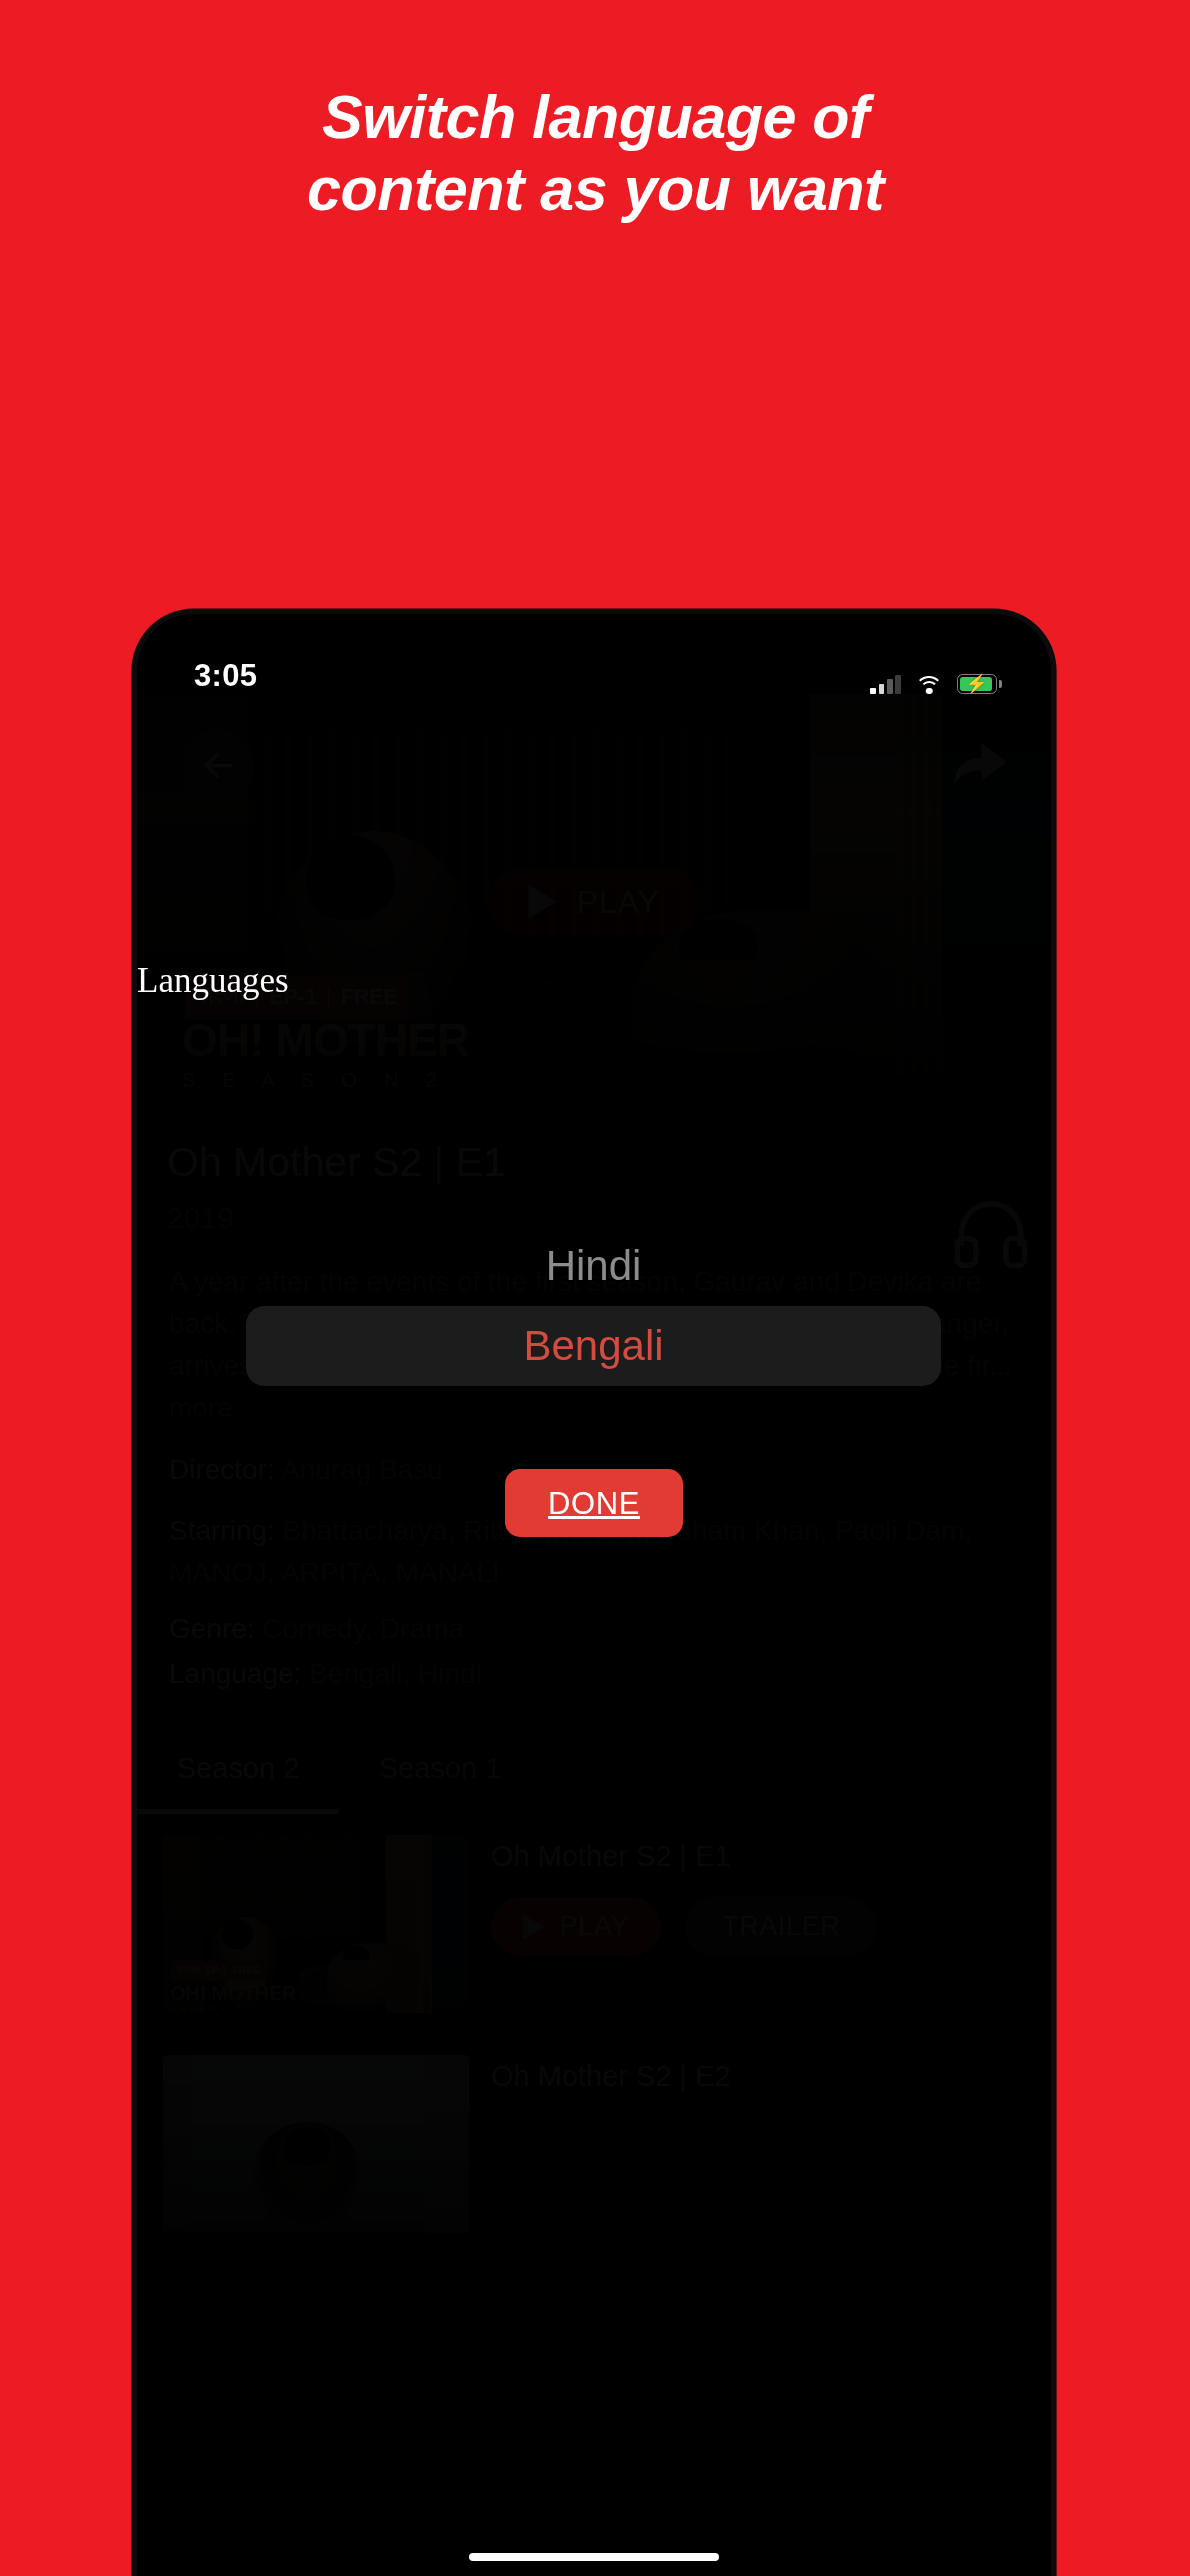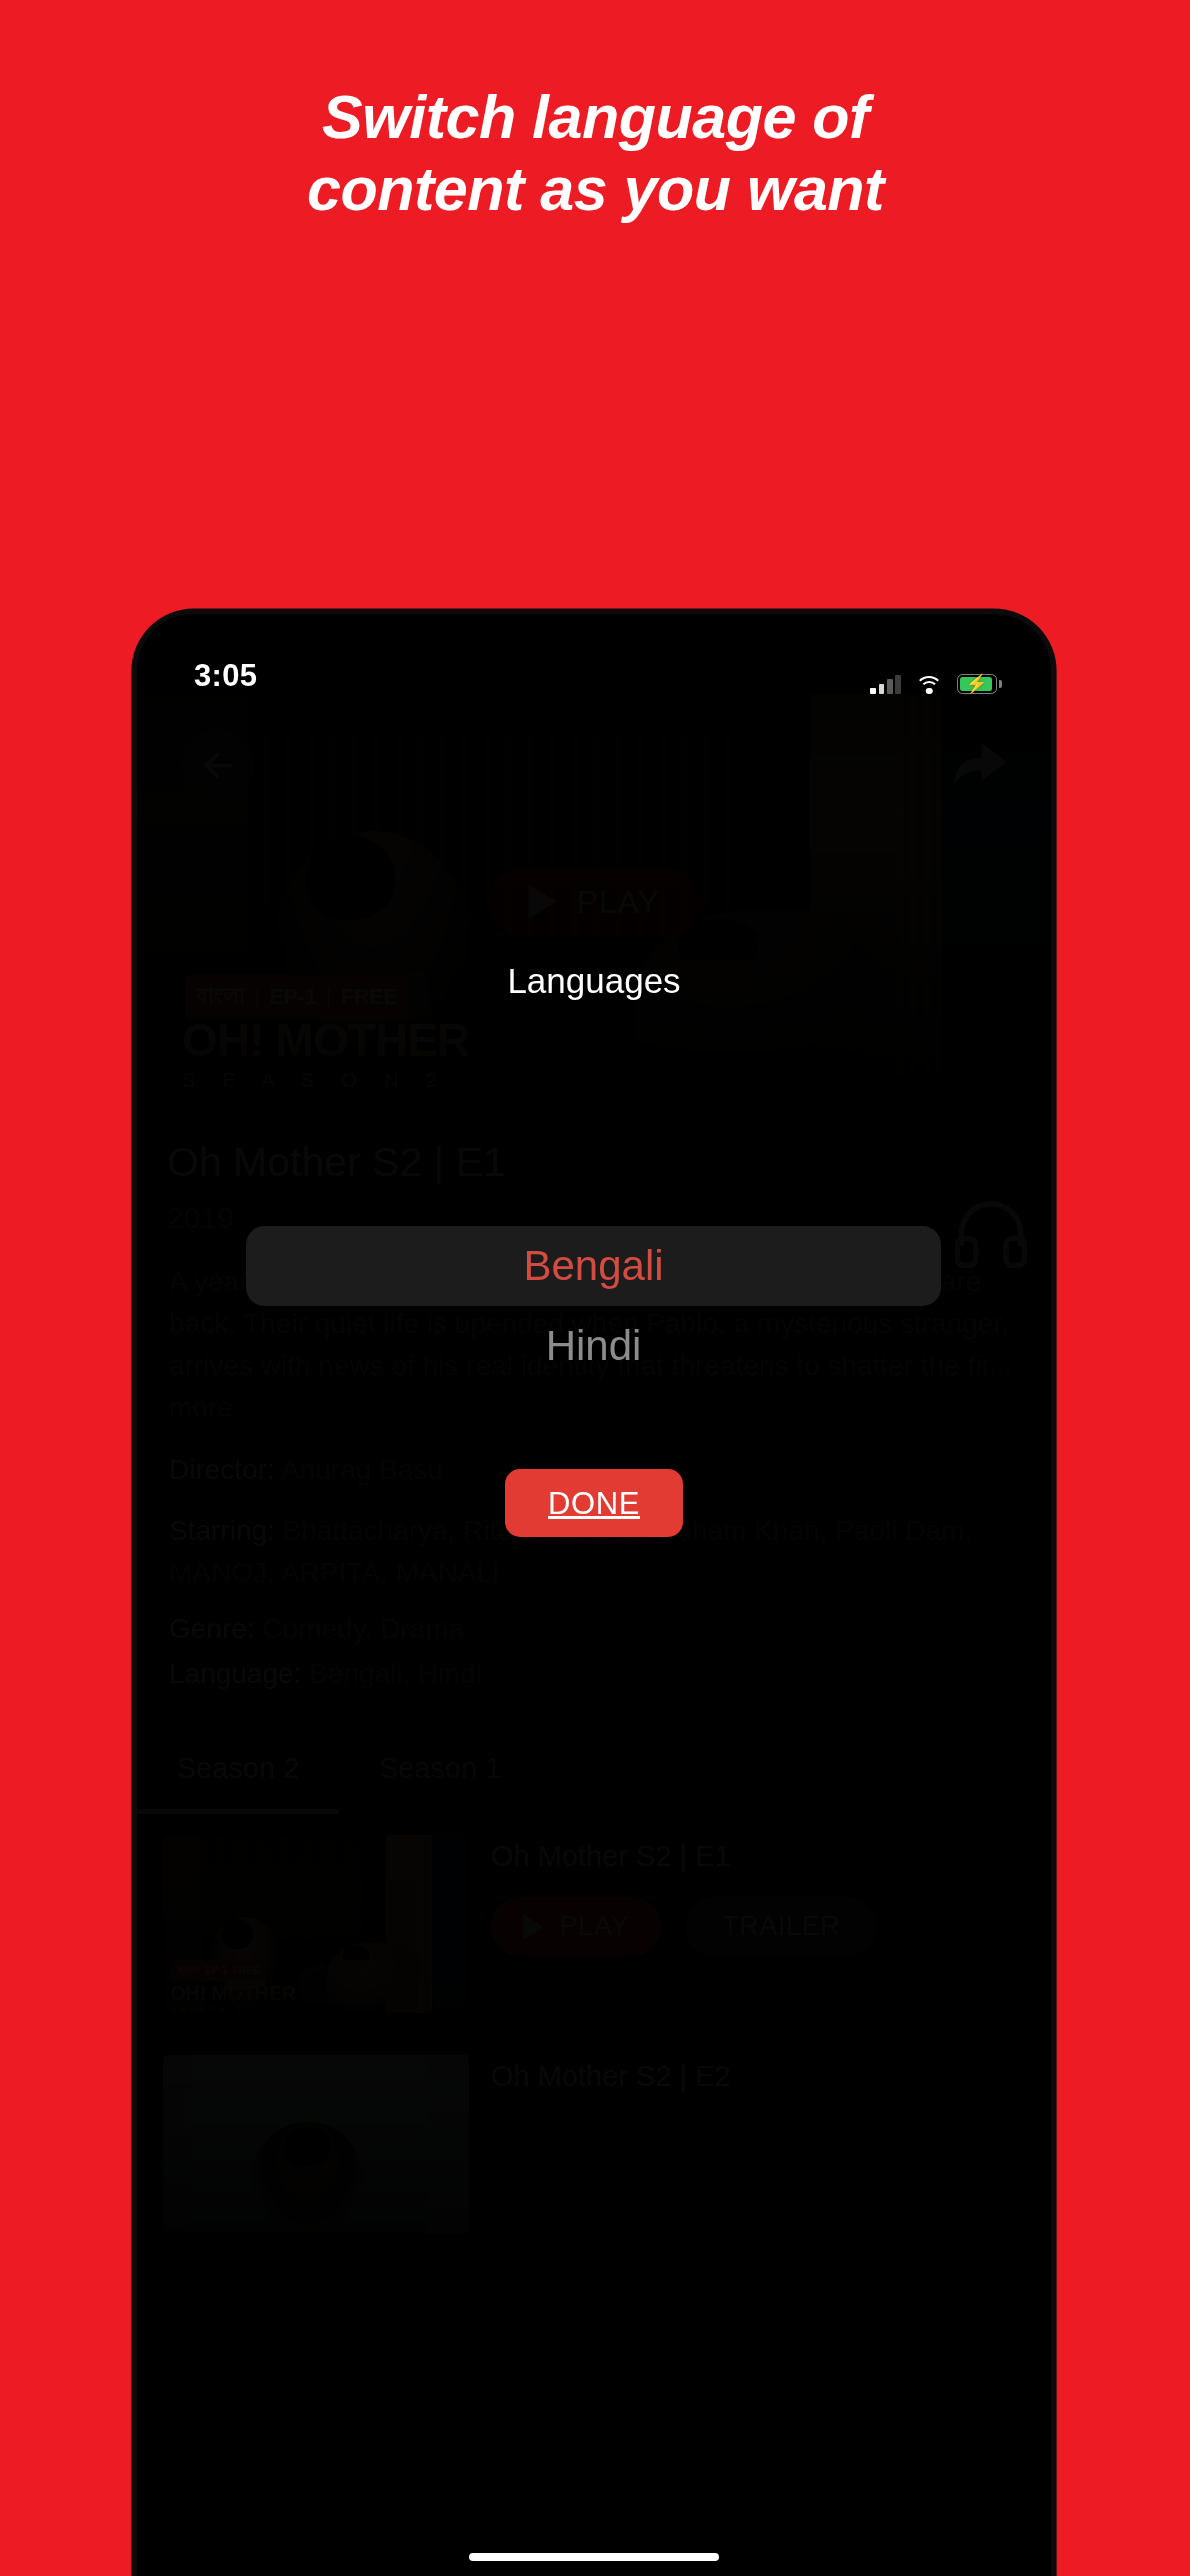--- a/index.html
+++ b/index.html
@@ -262,22 +262,22 @@
     background:#4a4a4a; border-radius:32px; height:59px; padding:0 37px;
     display:flex; align-items:center; color:#fff; font-size:27px; letter-spacing:0.6px;
   }
 
   
   .lang-modal{
     position:absolute; left:0; top:80px; width:914px; height:1882px;
     background:rgba(0,0,0,.97); z-index:40;
   }
   .lm-title{
-    position:absolute; left:0; top:267px; width:914px; text-align:center;
-    color:#fff; font-size:35px;
+    position:absolute; left:0; top:267px; width:914px; text-align:left;
+    color:#fff; font-size:35px;font-family:Liberation Serif, serif;
   }
   .lm-picker{
     position:absolute; left:109px; top:532px; width:695px;
   }
   .lm-opt{
     height:80px; display:flex; align-items:center; justify-content:center;
     font-size:42px;
   }
   .lm-opt.selected{
     background:#1c1c1c; border-radius:18.5px; color:#D24C42;
@@ -480,22 +480,22 @@
       </div>
       <div class="ep-right">
         <div class="ep-title">Oh Mother S2 | E2</div>
       </div>
     </div>
   </div>
 
   <div class="lang-modal">
     <div class="lm-title">Languages</div>
     <div class="lm-picker">
+      <div class="lm-opt other">Hindi</div>
       <div class="lm-opt selected">Bengali</div>
-      <div class="lm-opt other">Hindi</div>
     </div>
     <div class="lm-done">DONE</div>
   </div>
 
   <div class="home-ind"></div>
  </div>
 </div>
 
 
 </body></html>

